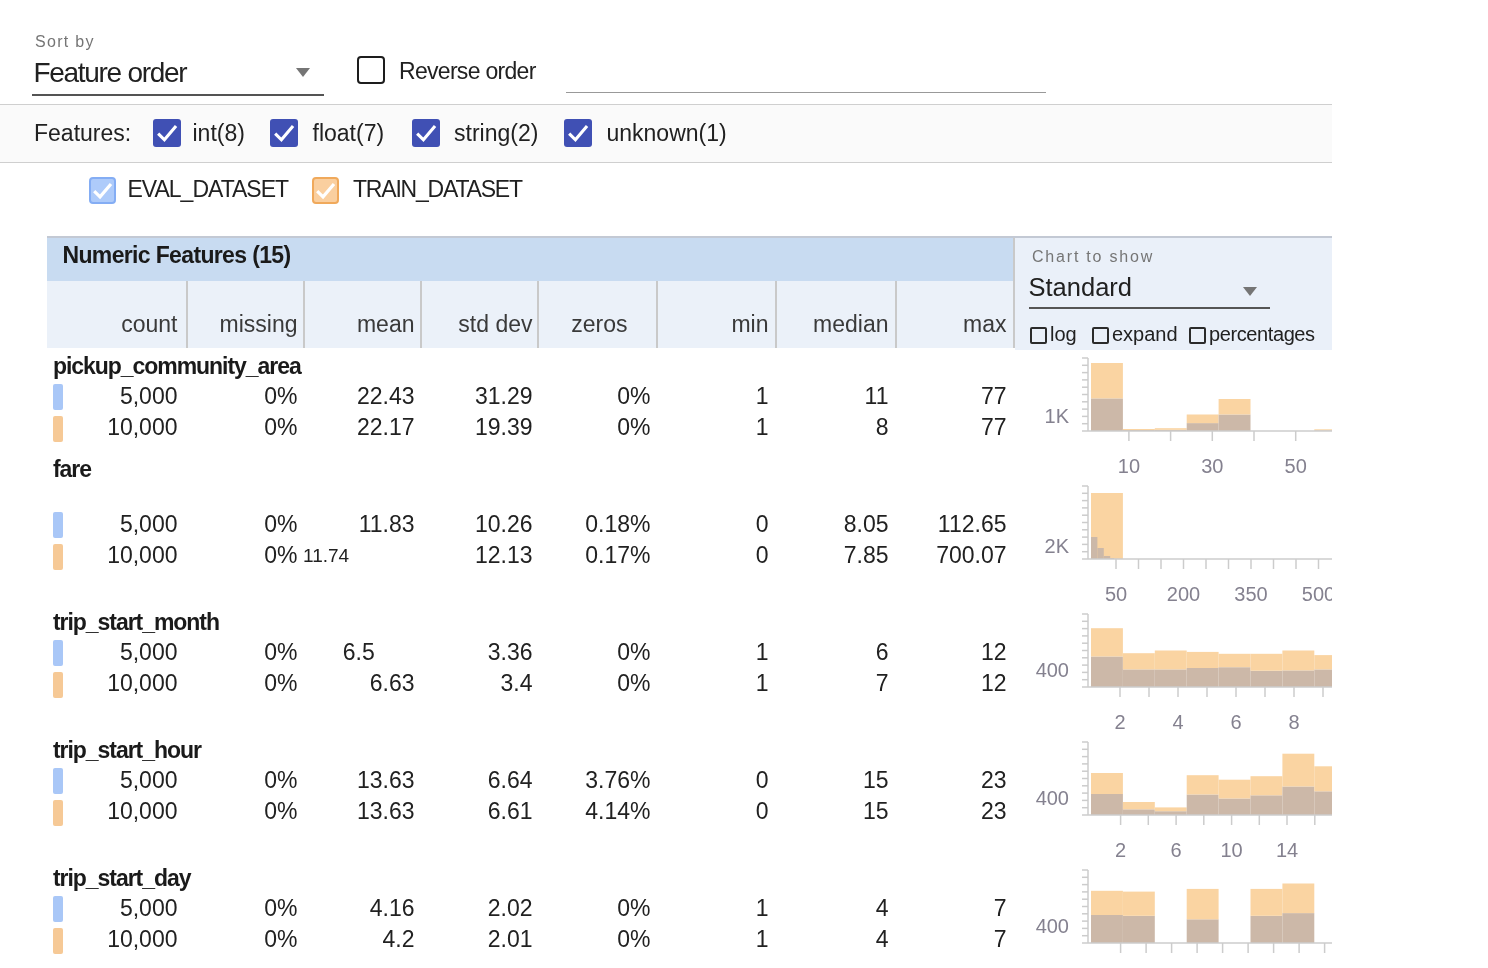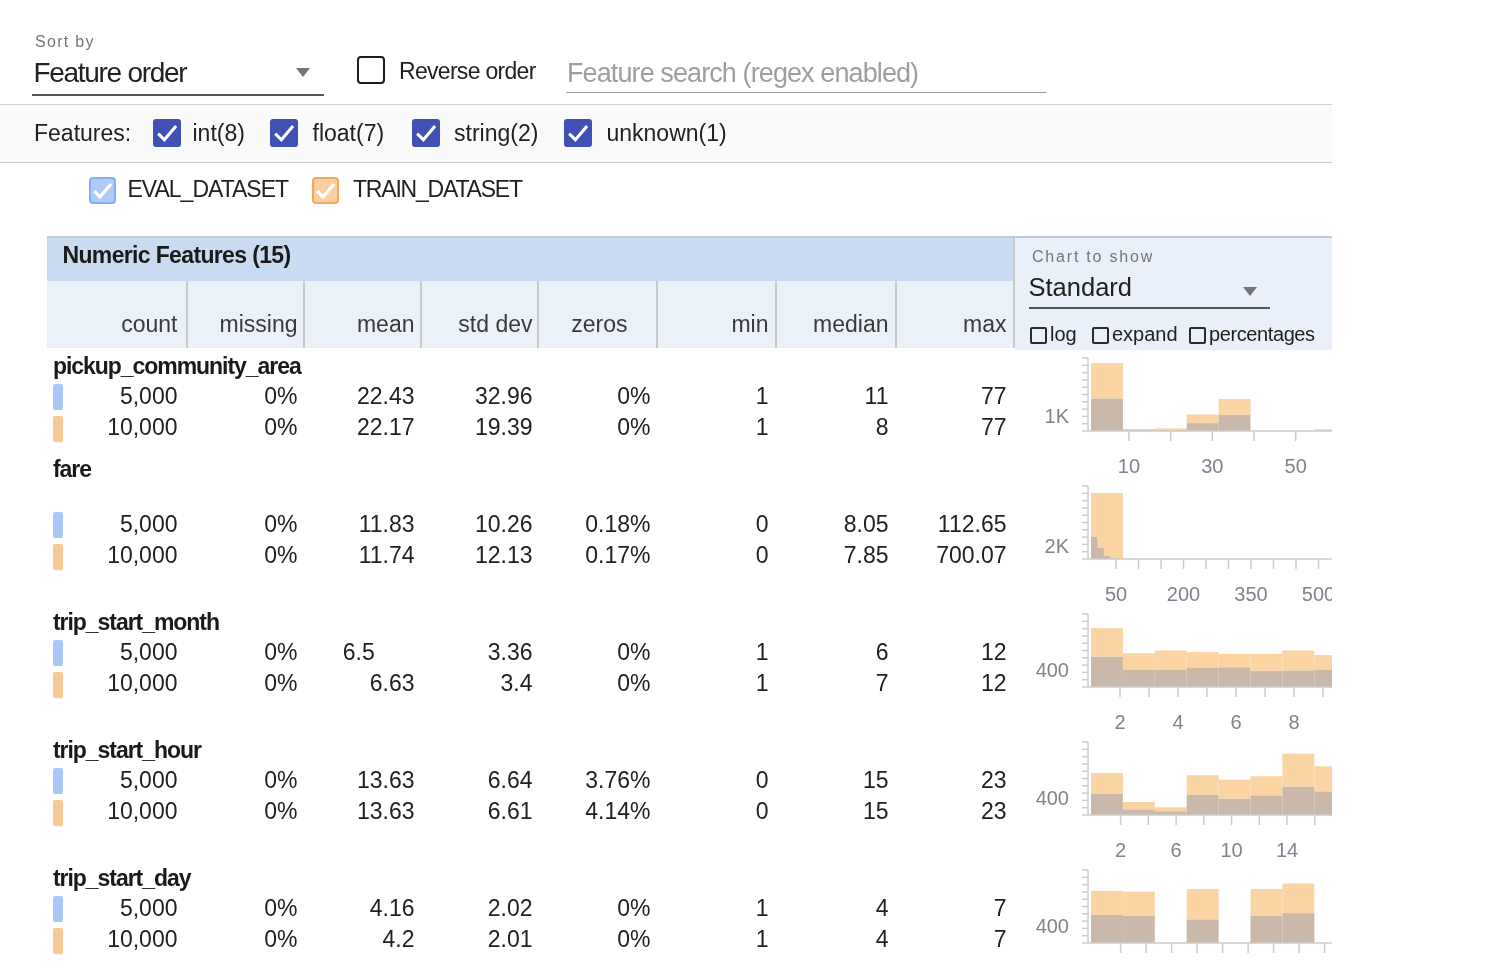--- a/index.html
+++ b/index.html
@@ -5,21 +5,20 @@
 #stage{position:relative;width:1332px;height:968px;overflow:hidden;background:#fff;}
 </style></head><body>
 <div id="stage">
 <div style="position:absolute;left:35px;top:33.7px;font-size:16px;line-height:16px;color:#757575;font-weight:normal;white-space:nowrap;letter-spacing:1.3px;">Sort by</div>
 <div style="position:absolute;left:33.5px;top:58.8px;font-size:28px;line-height:28px;color:#212121;font-weight:normal;white-space:nowrap;letter-spacing:-1.3px;">Feature order</div>
 <div style="position:absolute;left:296px;top:68px;width:0;height:0;border-left:7px solid transparent;border-right:7px solid transparent;border-top:9px solid #757575;"></div>
 <div style="position:absolute;left:32px;top:94px;width:292px;height:2px;background:#545454;"></div>
 <div style="position:absolute;left:0px;top:103.5px;width:1488px;height:1.5px;background:#cfcfcf;"></div>
 <div style="position:absolute;left:357px;top:56px;width:28px;height:28px;box-sizing:border-box;border:2.5px solid #1d1d1d;border-radius:4px;"></div>
 <div style="position:absolute;left:399px;top:59.9px;font-size:23px;line-height:23px;color:#212121;font-weight:normal;white-space:nowrap;letter-spacing:-0.7px;">Reverse order</div>
-<div style="position:absolute;left:567px;top:59.6px;font-size:27px;line-height:27px;color:#9e9e9e;font-weight:normal;white-space:nowrap;letter-spacing:-0.9px;">Feature search (regex enabled)</div>
 <div style="position:absolute;left:566px;top:91.5px;width:480px;height:1.5px;background:#999;"></div>
 <div style="position:absolute;left:0px;top:105px;width:1488px;height:57px;background:#fafafa;"></div>
 <div style="position:absolute;left:0px;top:161.5px;width:1488px;height:1.5px;background:#cfcfcf;"></div>
 <div style="position:absolute;left:34px;top:121.9px;font-size:23px;line-height:23px;color:#212121;font-weight:normal;white-space:nowrap;">Features:</div>
 <div style="position:absolute;left:152.5px;top:119px;width:28px;height:28px;background:#4050b4;border-radius:3px;">
       <svg width="28" height="28" viewBox="0 0 26 26" style="position:absolute;left:0;top:0;">
         <path d="M 4.8 13.6 L 10.6 19.3 L 21.4 6.6" stroke="#fff" stroke-width="2.9" fill="none"></path>
       </svg>
     </div>
 <div style="position:absolute;left:192.5px;top:121.9px;font-size:23px;line-height:23px;color:#212121;font-weight:normal;white-space:nowrap;">int(8)</div>
@@ -83,21 +82,21 @@
 <div style="position:absolute;left:1091.5px;top:327px;width:17px;height:17px;box-sizing:border-box;border:2.5px solid #2b2b2b;border-radius:2px;"></div>
 <div style="position:absolute;left:1112px;top:323.9px;font-size:20px;line-height:20px;color:#212121;font-weight:normal;white-space:nowrap;">expand</div>
 <div style="position:absolute;left:1188.8px;top:327px;width:17px;height:17px;box-sizing:border-box;border:2.5px solid #2b2b2b;border-radius:2px;"></div>
 <div style="position:absolute;left:1209px;top:323.9px;font-size:20px;line-height:20px;color:#212121;font-weight:normal;white-space:nowrap;letter-spacing:-0.4px;">percentages</div>
 <div style="position:absolute;left:53px;top:354.9px;font-size:23px;line-height:23px;color:#1a1a1a;font-weight:bold;white-space:nowrap;letter-spacing:-1.05px;">pickup_community_area</div>
 <div style="position:absolute;left:53px;top:384px;width:10px;height:26px;background:#a9c7f7;border-radius:2px;"></div>
 <div style="position:absolute;left:53px;top:415.5px;width:10px;height:26px;background:#f6c996;border-radius:2px;"></div>
 <div style="position:absolute;left:47px;top:384.9px;width:130.5px;font-size:23px;line-height:23px;color:#212121;font-weight:normal;text-align:right;white-space:nowrap;">5,000</div>
 <div style="position:absolute;left:186px;top:384.9px;width:111.5px;font-size:23px;line-height:23px;color:#212121;font-weight:normal;text-align:right;white-space:nowrap;">0%</div>
 <div style="position:absolute;left:303px;top:384.9px;width:111.5px;font-size:23px;line-height:23px;color:#212121;font-weight:normal;text-align:right;white-space:nowrap;">22.43</div>
-<div style="position:absolute;left:420px;top:384.9px;width:112.5px;font-size:23px;line-height:23px;color:#212121;font-weight:normal;text-align:right;white-space:nowrap;">32.96</div>
+<div style="position:absolute;left:420px;top:384.9px;width:112.5px;font-size:23px;line-height:23px;color:#212121;font-weight:normal;text-align:right;white-space:nowrap;">31.29</div>
 <div style="position:absolute;left:537px;top:384.9px;width:113.5px;font-size:23px;line-height:23px;color:#212121;font-weight:normal;text-align:right;white-space:nowrap;">0%</div>
 <div style="position:absolute;left:656px;top:384.9px;width:112.5px;font-size:23px;line-height:23px;color:#212121;font-weight:normal;text-align:right;white-space:nowrap;">1</div>
 <div style="position:absolute;left:775px;top:384.9px;width:113.5px;font-size:23px;line-height:23px;color:#212121;font-weight:normal;text-align:right;white-space:nowrap;">11</div>
 <div style="position:absolute;left:895px;top:384.9px;width:111.5px;font-size:23px;line-height:23px;color:#212121;font-weight:normal;text-align:right;white-space:nowrap;">77</div>
 <div style="position:absolute;left:47px;top:415.9px;width:130.5px;font-size:23px;line-height:23px;color:#212121;font-weight:normal;text-align:right;white-space:nowrap;">10,000</div>
 <div style="position:absolute;left:186px;top:415.9px;width:111.5px;font-size:23px;line-height:23px;color:#212121;font-weight:normal;text-align:right;white-space:nowrap;">0%</div>
 <div style="position:absolute;left:303px;top:415.9px;width:111.5px;font-size:23px;line-height:23px;color:#212121;font-weight:normal;text-align:right;white-space:nowrap;">22.17</div>
 <div style="position:absolute;left:420px;top:415.9px;width:112.5px;font-size:23px;line-height:23px;color:#212121;font-weight:normal;text-align:right;white-space:nowrap;">19.39</div>
 <div style="position:absolute;left:537px;top:415.9px;width:113.5px;font-size:23px;line-height:23px;color:#212121;font-weight:normal;text-align:right;white-space:nowrap;">0%</div>
 <div style="position:absolute;left:656px;top:415.9px;width:112.5px;font-size:23px;line-height:23px;color:#212121;font-weight:normal;text-align:right;white-space:nowrap;">1</div>
@@ -109,21 +108,21 @@
 <div style="position:absolute;left:47px;top:512.9px;width:130.5px;font-size:23px;line-height:23px;color:#212121;font-weight:normal;text-align:right;white-space:nowrap;">5,000</div>
 <div style="position:absolute;left:186px;top:512.9px;width:111.5px;font-size:23px;line-height:23px;color:#212121;font-weight:normal;text-align:right;white-space:nowrap;">0%</div>
 <div style="position:absolute;left:303px;top:512.9px;width:111.5px;font-size:23px;line-height:23px;color:#212121;font-weight:normal;text-align:right;white-space:nowrap;">11.83</div>
 <div style="position:absolute;left:420px;top:512.9px;width:112.5px;font-size:23px;line-height:23px;color:#212121;font-weight:normal;text-align:right;white-space:nowrap;">10.26</div>
 <div style="position:absolute;left:537px;top:512.9px;width:113.5px;font-size:23px;line-height:23px;color:#212121;font-weight:normal;text-align:right;white-space:nowrap;">0.18%</div>
 <div style="position:absolute;left:656px;top:512.9px;width:112.5px;font-size:23px;line-height:23px;color:#212121;font-weight:normal;text-align:right;white-space:nowrap;">0</div>
 <div style="position:absolute;left:775px;top:512.9px;width:113.5px;font-size:23px;line-height:23px;color:#212121;font-weight:normal;text-align:right;white-space:nowrap;">8.05</div>
 <div style="position:absolute;left:895px;top:512.9px;width:111.5px;font-size:23px;line-height:23px;color:#212121;font-weight:normal;text-align:right;white-space:nowrap;">112.65</div>
 <div style="position:absolute;left:47px;top:543.9px;width:130.5px;font-size:23px;line-height:23px;color:#212121;font-weight:normal;text-align:right;white-space:nowrap;">10,000</div>
 <div style="position:absolute;left:186px;top:543.9px;width:111.5px;font-size:23px;line-height:23px;color:#212121;font-weight:normal;text-align:right;white-space:nowrap;">0%</div>
-<div style="position:absolute;left:303px;top:543.9px;width:111.5px;font-size:23px;line-height:23px;color:#212121;font-weight:normal;text-align:right;white-space:nowrap;">11.74</div>
+<div style="position:absolute;left:303px;top:543.9px;width:111.5px;font-size:19px;line-height:23px;color:#212121;font-weight:normal;text-align:left;white-space:nowrap;">11.74</div>
 <div style="position:absolute;left:420px;top:543.9px;width:112.5px;font-size:23px;line-height:23px;color:#212121;font-weight:normal;text-align:right;white-space:nowrap;">12.13</div>
 <div style="position:absolute;left:537px;top:543.9px;width:113.5px;font-size:23px;line-height:23px;color:#212121;font-weight:normal;text-align:right;white-space:nowrap;">0.17%</div>
 <div style="position:absolute;left:656px;top:543.9px;width:112.5px;font-size:23px;line-height:23px;color:#212121;font-weight:normal;text-align:right;white-space:nowrap;">0</div>
 <div style="position:absolute;left:775px;top:543.9px;width:113.5px;font-size:23px;line-height:23px;color:#212121;font-weight:normal;text-align:right;white-space:nowrap;">7.85</div>
 <div style="position:absolute;left:895px;top:543.9px;width:111.5px;font-size:23px;line-height:23px;color:#212121;font-weight:normal;text-align:right;white-space:nowrap;">700.07</div>
 <div style="position:absolute;left:53px;top:610.9px;font-size:23px;line-height:23px;color:#1a1a1a;font-weight:bold;white-space:nowrap;letter-spacing:-1.05px;">trip_start_month</div>
 <div style="position:absolute;left:53px;top:640px;width:10px;height:26px;background:#a9c7f7;border-radius:2px;"></div>
 <div style="position:absolute;left:53px;top:671.5px;width:10px;height:26px;background:#f6c996;border-radius:2px;"></div>
 <div style="position:absolute;left:47px;top:640.9px;width:130.5px;font-size:23px;line-height:23px;color:#212121;font-weight:normal;text-align:right;white-space:nowrap;">5,000</div>
 <div style="position:absolute;left:186px;top:640.9px;width:111.5px;font-size:23px;line-height:23px;color:#212121;font-weight:normal;text-align:right;white-space:nowrap;">0%</div>

